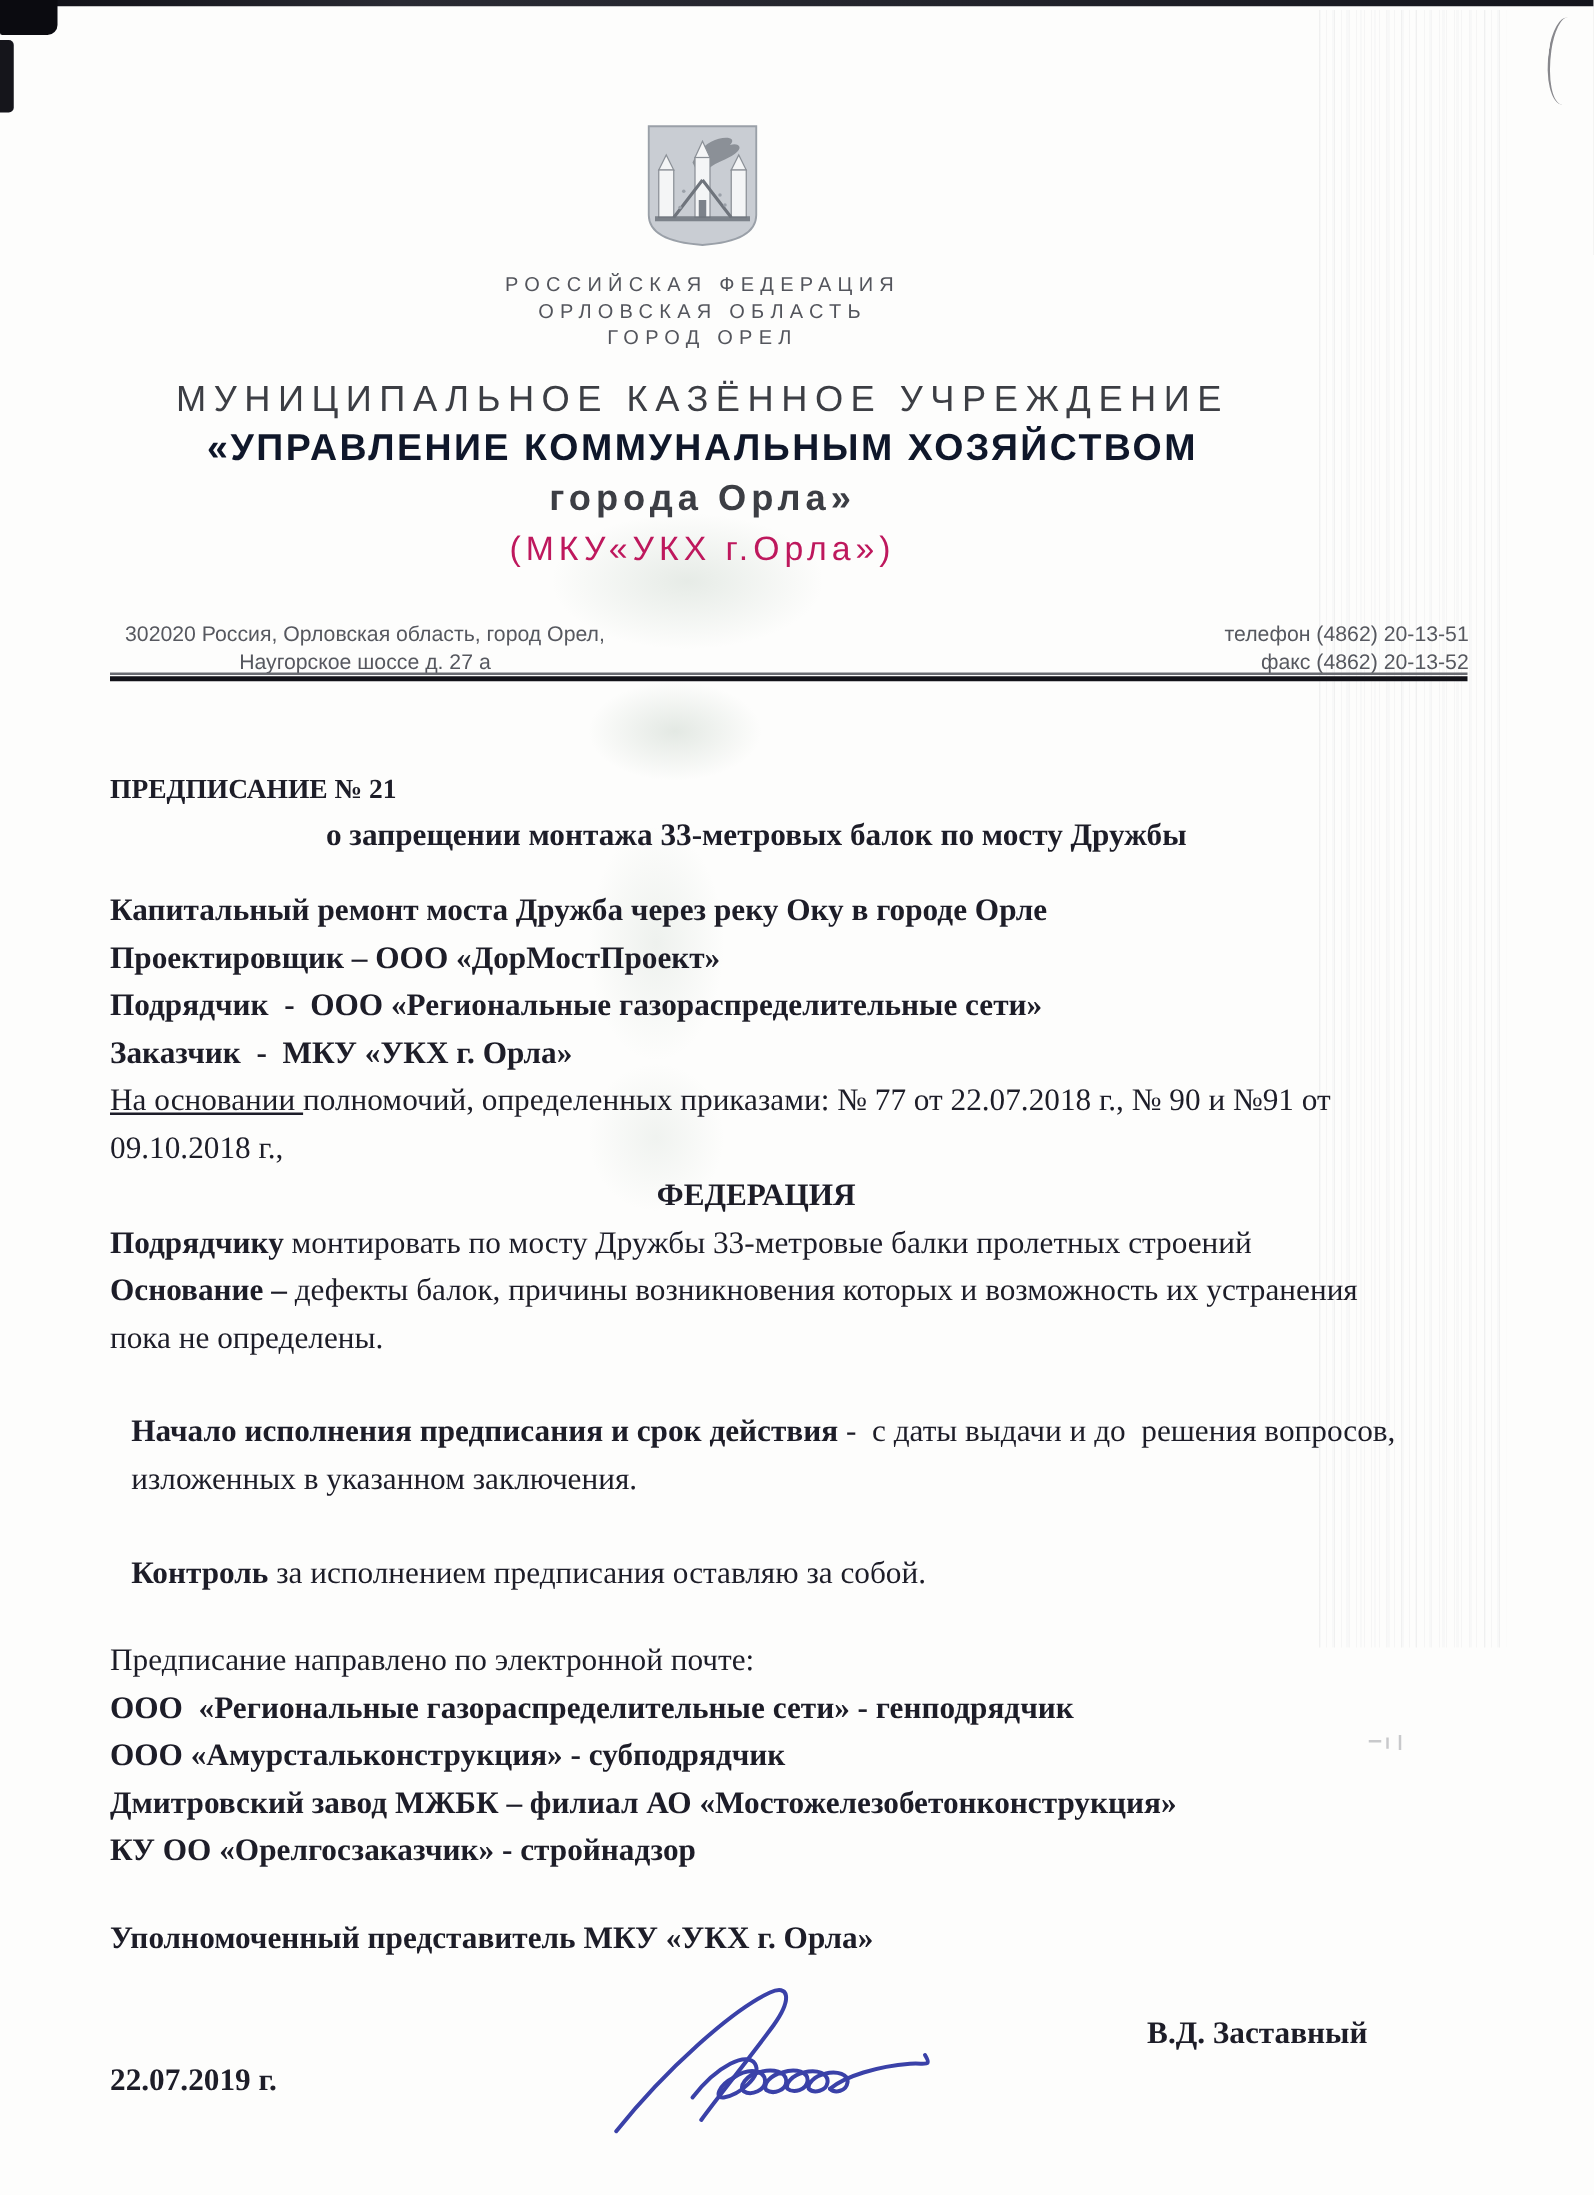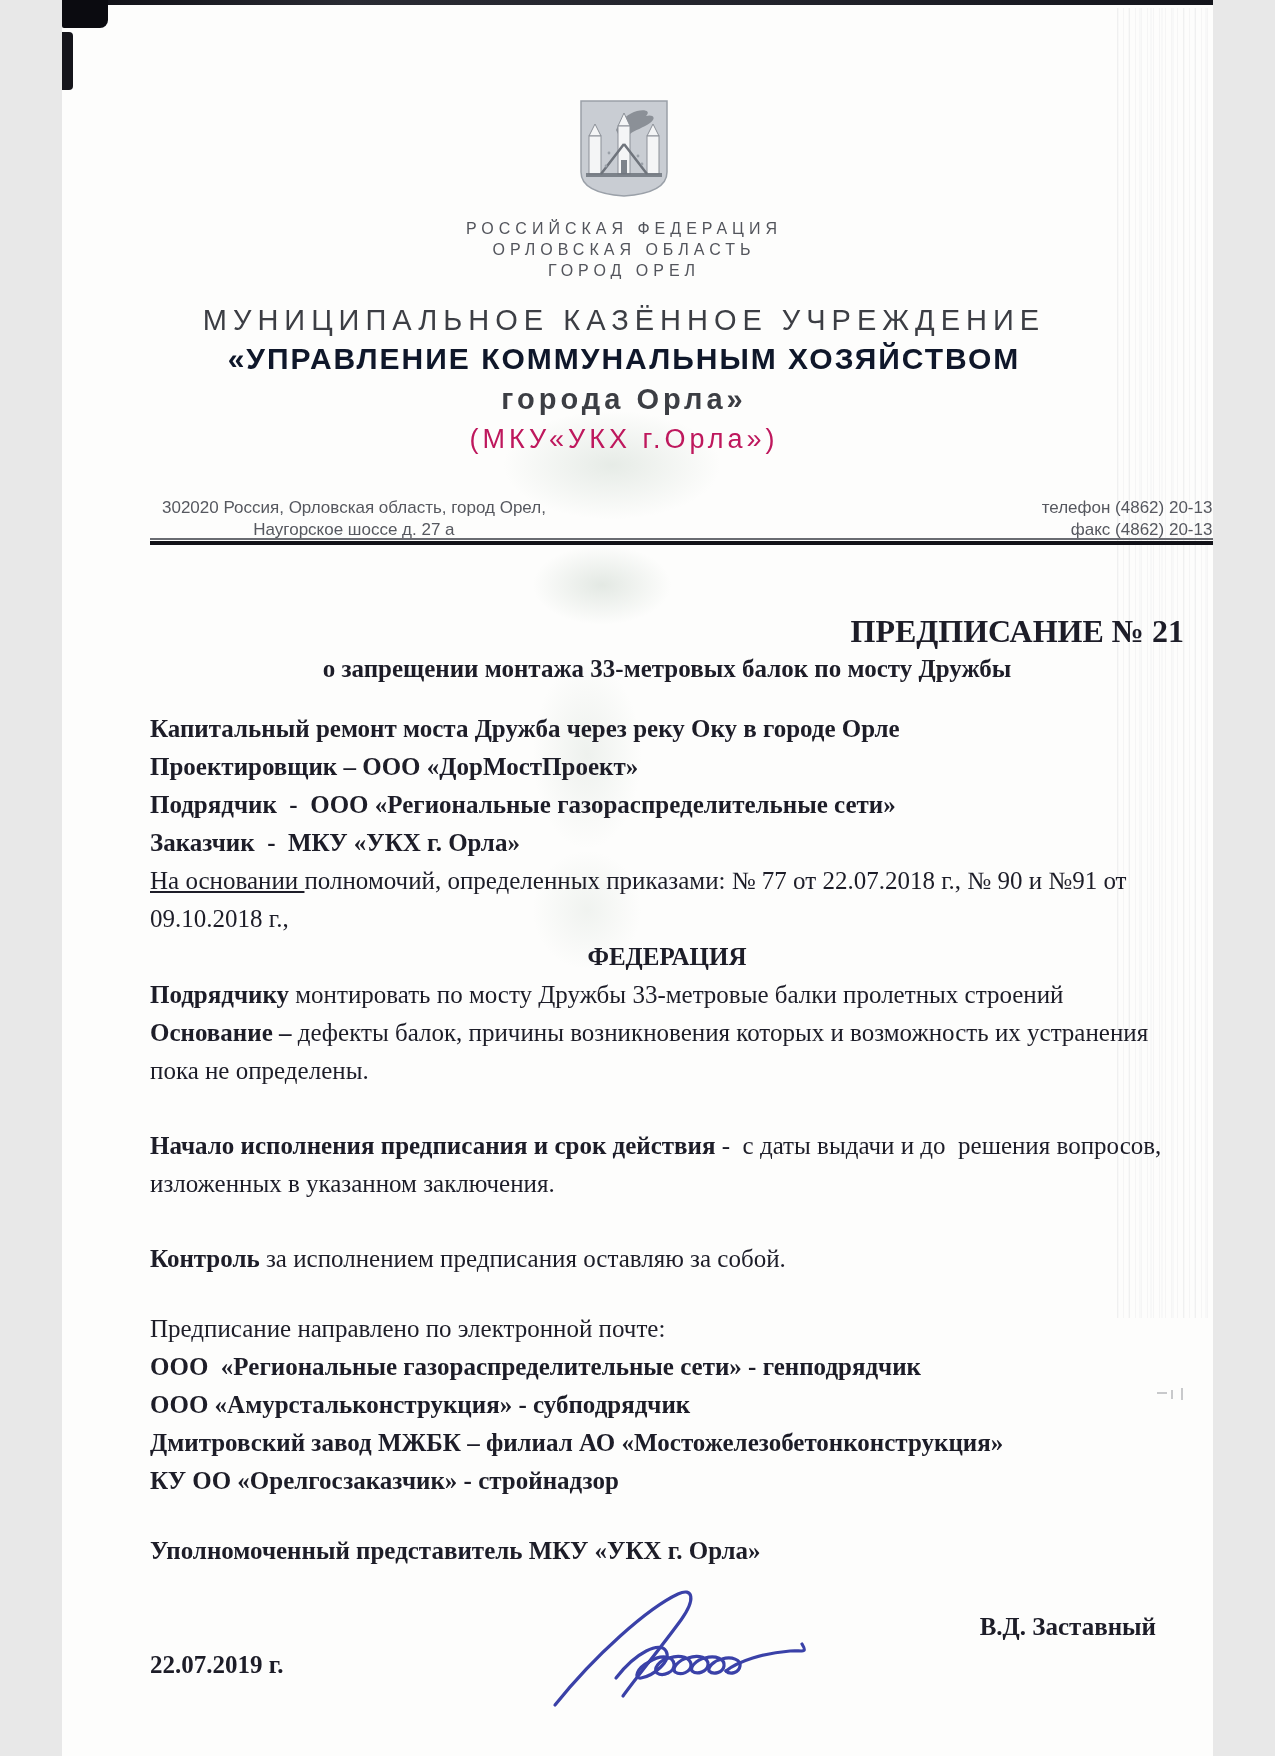--- a/index.html
+++ b/index.html
@@ -1,18 +1,18 @@
 <!DOCTYPE html>
 <html lang="ru"><head>
 <meta charset="utf-8">
 <style>
   html,body{margin:0;padding:0;background:#e8e8e8;}
   .page{
     position:relative;
-    width:1151px;height:1756px;
+    width:1275px;height:1756px;
     margin:0 auto;
     background:#fdfdfc;
     overflow:hidden;
     font-family:"Liberation Serif","DejaVu Serif",serif;
     color:#1d1d28;
   }
   
   .scan-top-edge{position:absolute;top:0;left:0;right:0;height:5px;
     background:linear-gradient(90deg,#0e0e14,#2a2b33 25%,#23242c 60%,#14151c);}
   .scan-blob-1{position:absolute;top:0;left:0;width:46px;height:28px;background:#0b0b10;border-radius:0 0 8px 2px;}
@@ -50,26 +50,26 @@
   .contacts{position:absolute;top:497px;left:100px;width:1075px;display:flex;justify-content:space-between;
     font-family:"Liberation Sans","DejaVu Sans",sans-serif;font-size:17px;color:#56585f;line-height:22px;}
   .contacts .addr{text-align:center;}
   .contacts .tel{text-align:right;}
   .rule{position:absolute;top:538px;left:88px;width:1086px;}
   .rule .thin{height:2px;background:#6a6c72;}
   .rule .thick{height:4px;background:#121218;margin-top:1px;}
   
   .doc{position:absolute;top:612px;left:88px;width:1034px;font-size:25px;line-height:38px;}
   .doc .para{white-space:pre-wrap;}
-  .title{text-align:right;font-weight:bold;font-size:32px;}
+  .title{text-align:left;font-weight:bold;font-size:22px;}
   .subtitle{text-align:center;font-weight:bold;margin-bottom:22px;}
   .b{font-weight:bold;}
   .u{text-decoration:underline;}
   .heading-center{text-align:center;font-weight:bold;}
-  .gap-lg{margin-top:37px;}
+  .gap-lg{margin-top:37px;margin-left:17px;}
   .gap-md{margin-top:32px;}
   
   .sign-block{position:relative;margin-top:14px;height:170px;}
   .sign-date{position:absolute;left:0;top:62px;font-weight:bold;}
   .sign-name{position:absolute;right:28px;top:24px;font-weight:bold;}
   .sign-svg{position:absolute;left:390px;top:-4px;width:310px;height:140px;}
 </style>
 </head>
 <body>
 

